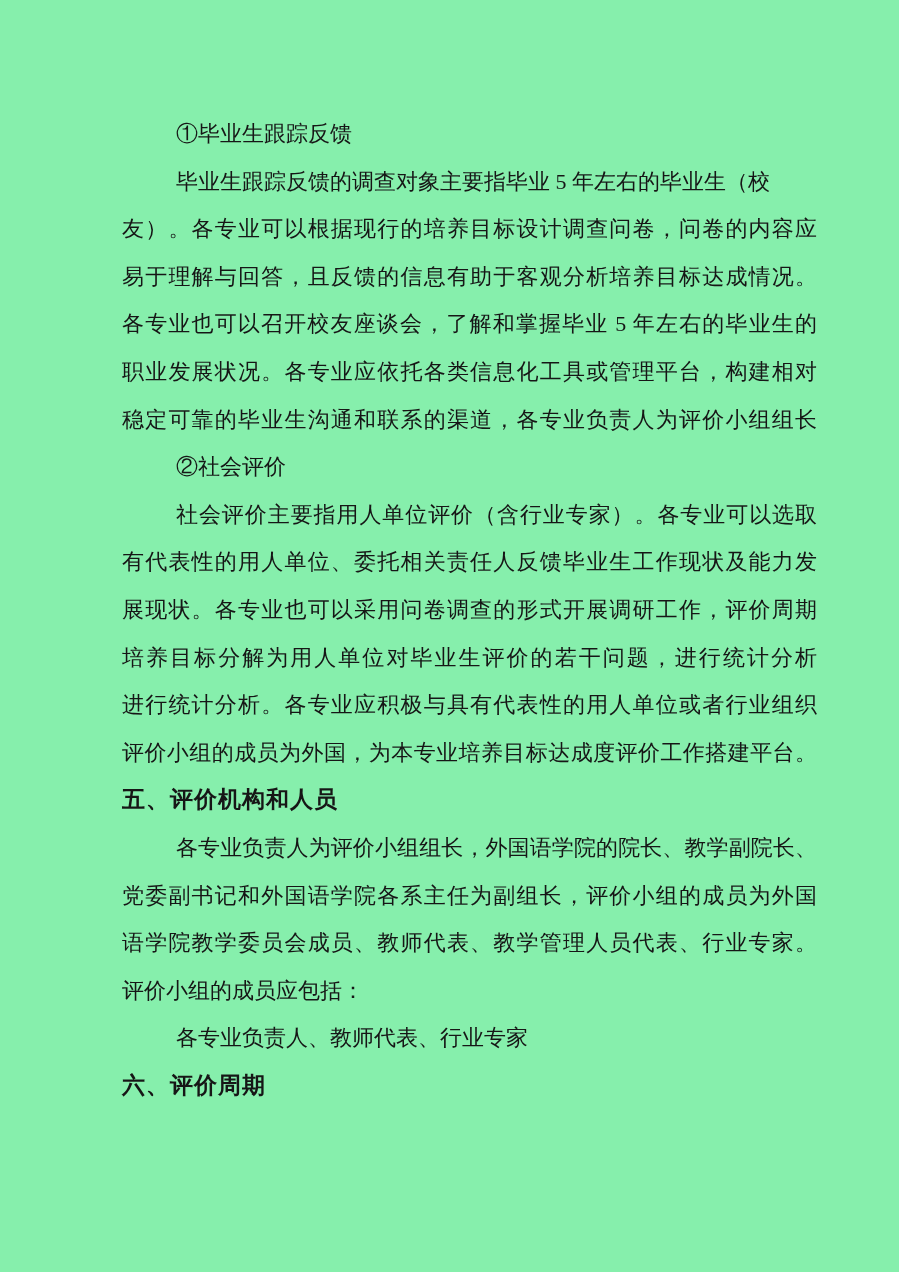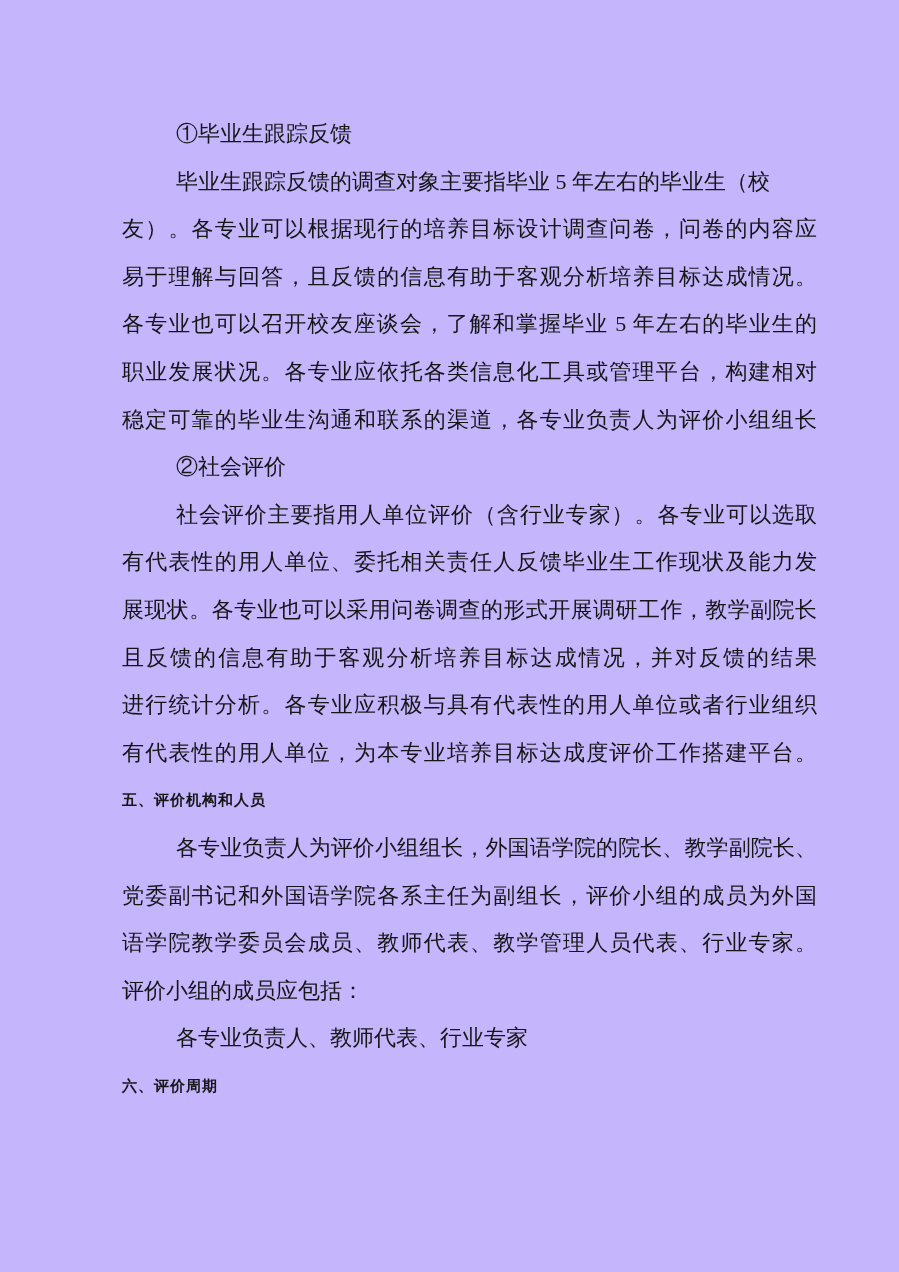--- a/index.html
+++ b/index.html
@@ -11,21 +11,21 @@
     width: 899px;
     height: 1272px;
     position: relative;
     overflow: hidden;
   }
   .page {
     position: absolute;
     left: 0; top: 0;
     width: 899px;
     height: 1272px;
-    background: #c4b5fd;
+    background: #86efac;
   }
   .doc {
     position: absolute;
     left: 122px;
     top: 110px;
     width: 695px;
   }
   .line {
     height: 47.6px;
     line-height: 47.6px;
@@ -39,43 +39,43 @@
     text-align: justify;
     text-align-last: justify;
     font-family: Liberation Serif, serif;
   }
   .line.indent {
     padding-left: 54px;
   }
   .line.heading {
     font-family: "Liberation Sans", "DejaVu Sans", sans-serif;
     font-weight: 700;
-    font-size: 15px;
+    font-size: 23px;
     letter-spacing: 1px;
   }
 </style>
 </head>
 <body>
 
 <div class="page">
   <div class="doc">
       <div class="line indent">①毕业生跟踪反馈</div>
       <div class="line indent">毕业生跟踪反馈的调查对象主要指毕业 5 年左右的毕业生（校</div>
       <div class="line stretch">友）。各专业可以根据现行的培养目标设计调查问卷，问卷的内容应</div>
       <div class="line stretch">易于理解与回答，且反馈的信息有助于客观分析培养目标达成情况。</div>
       <div class="line stretch">各专业也可以召开校友座谈会，了解和掌握毕业 5 年左右的毕业生的</div>
       <div class="line stretch">职业发展状况。各专业应依托各类信息化工具或管理平台，构建相对</div>
       <div class="line stretch">稳定可靠的毕业生沟通和联系的渠道，各专业负责人为评价小组组长</div>
       <div class="line indent">②社会评价</div>
       <div class="line indent stretch">社会评价主要指用人单位评价（含行业专家）。各专业可以选取</div>
       <div class="line stretch">有代表性的用人单位、委托相关责任人反馈毕业生工作现状及能力发</div>
-      <div class="line stretch">展现状。各专业也可以采用问卷调查的形式开展调研工作，教学副院长</div>
-      <div class="line stretch">且反馈的信息有助于客观分析培养目标达成情况，并对反馈的结果</div>
+      <div class="line stretch">展现状。各专业也可以采用问卷调查的形式开展调研工作，评价周期</div>
+      <div class="line stretch">培养目标分解为用人单位对毕业生评价的若干问题，进行统计分析</div>
       <div class="line stretch">进行统计分析。各专业应积极与具有代表性的用人单位或者行业组织</div>
-      <div class="line stretch">有代表性的用人单位，为本专业培养目标达成度评价工作搭建平台。</div>
+      <div class="line stretch">评价小组的成员为外国，为本专业培养目标达成度评价工作搭建平台。</div>
       <div class="line heading">五、评价机构和人员</div>
       <div class="line indent stretch">各专业负责人为评价小组组长，外国语学院的院长、教学副院长、</div>
       <div class="line stretch">党委副书记和外国语学院各系主任为副组长，评价小组的成员为外国</div>
       <div class="line stretch">语学院教学委员会成员、教师代表、教学管理人员代表、行业专家。</div>
       <div class="line">评价小组的成员应包括：</div>
       <div class="line indent">各专业负责人、教师代表、行业专家</div>
       <div class="line heading">六、评价周期</div>
     </div>
 </div>
 

